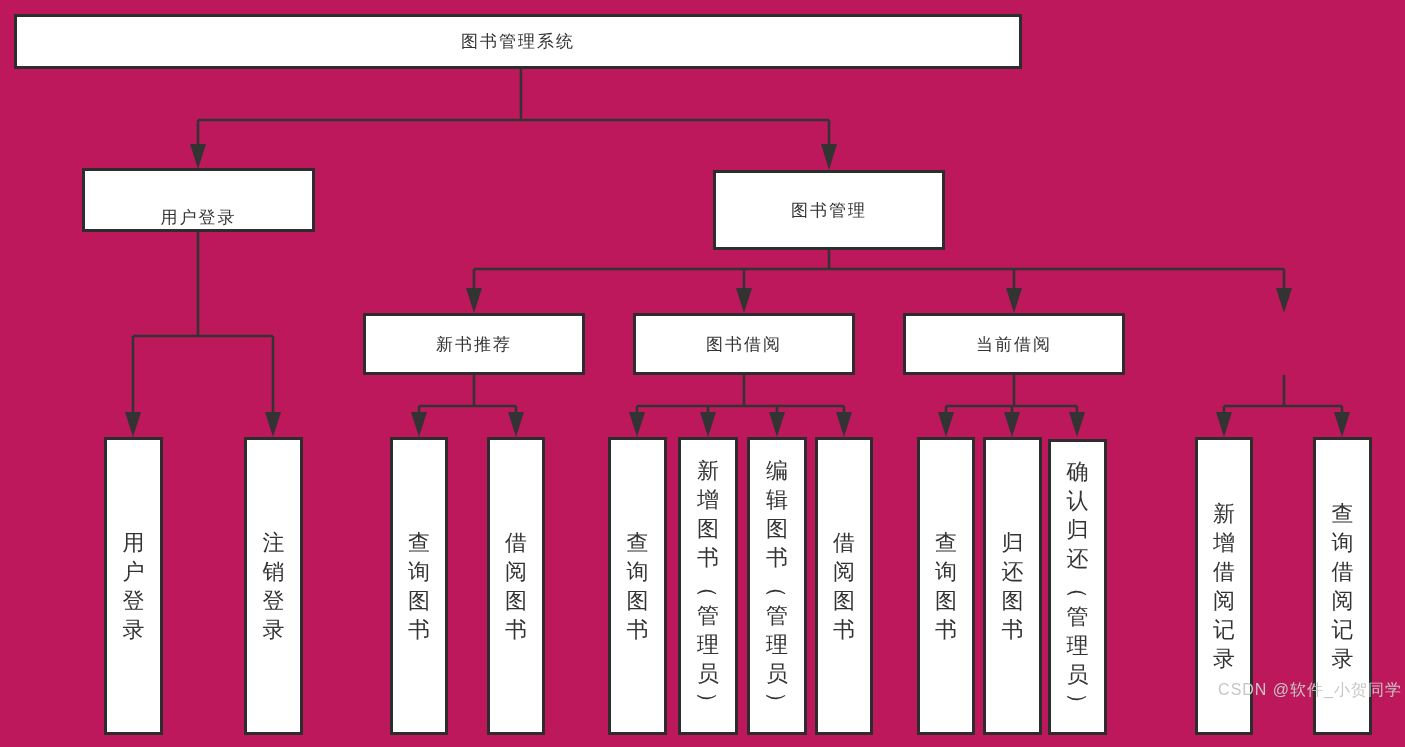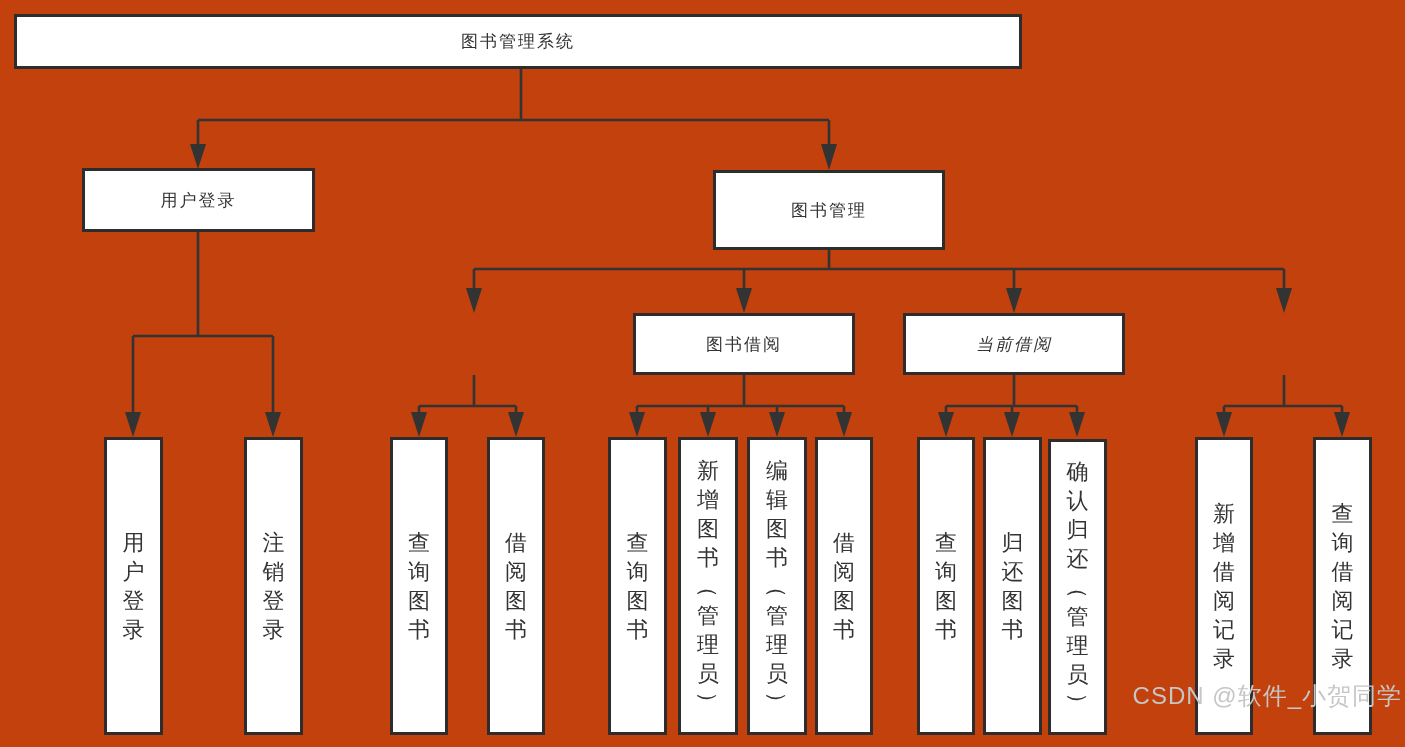--- a/index.html
+++ b/index.html
@@ -1,35 +1,35 @@
 <!DOCTYPE html>
 <html><head>
 <meta charset="utf-8">
 <style>
   html,body{margin:0;padding:0;background:#fff;}
   .stage{
-    position:relative;width:1405px;height:747px;background:#c2410c;overflow:hidden;
+    position:relative;width:1405px;height:747px;background:#be185d;overflow:hidden;
     font-family:"Liberation Sans","DejaVu Sans",sans-serif;color:#333;
   }
   svg.wires{position:absolute;left:0;top:0;width:1405px;height:747px;}
   .node{
     position:absolute;box-sizing:border-box;background:#fff;
     border:3px solid #2d2d2d;color:#333;
     display:flex;align-items:center;justify-content:center;
   }
   .h-node{font-size:17px;letter-spacing:2px;font-weight:400;}
   .v-node .vtext{
     display:flex;flex-direction:column;align-items:center;justify-content:center;
     height:100%;font-size:22px;
   }
   .vtext span{display:block;line-height:29px;}
   .vtext span.rot{transform:rotate(90deg);}
   .watermark{
     position:absolute;top:680px;right:3px;z-index:6;
-    font-size:24px;letter-spacing:1px;color:#c6c6c6;white-space:nowrap;
+    font-size:16px;letter-spacing:1px;color:#c6c6c6;white-space:nowrap;
   }
 </style>
 </head>
 <body>
 
 <div class="stage">
 
   <svg class="wires" viewBox="0 0 1405 747" fill="none" stroke="#333" stroke-width="2.6">
 
     <g>
@@ -77,31 +77,34 @@
       <path d="M1284,375 V406 M1224,406 H1342 M1224,406 V414 M1342,406 V414"></path>
       <polygon fill="#333" stroke="none" points="1216,412 1232,412 1224,437"></polygon>
       <polygon fill="#333" stroke="none" points="1334,412 1350,412 1342,437"></polygon>
     </g>
   </svg>
 
   <div class="node h-node" style="left:14px;top:14px;width:1008px;height:55px;">
     <span>图书管理系统</span>
   </div>
 
-  <div class="node h-node" style="left:82px;top:168px;width:233px;height:64px;">
+  <div class="node h-node" style="left:82px;top:168px;width:233px;height:64px;align-items:flex-end;">
     <span>用户登录</span>
   </div>
   <div class="node h-node" style="left:713px;top:170px;width:232px;height:80px;">
     <span>图书管理</span>
   </div>
 
+  <div class="node h-node" style="left:363px;top:313px;width:222px;height:62px;">
+    <span>新书推荐</span>
+  </div>
   <div class="node h-node" style="left:633px;top:313px;width:222px;height:62px;">
     <span>图书借阅</span>
   </div>
-  <div class="node h-node" style="left:903px;top:313px;width:222px;height:62px;font-style:italic;">
+  <div class="node h-node" style="left:903px;top:313px;width:222px;height:62px;">
     <span>当前借阅</span>
   </div>
 
   <div class="node v-node" style="left:104px;top:437px;width:59px;height:298px;">
     <div class="vtext">
         <span>用</span>
         <span>户</span>
         <span>登</span>
         <span>录</span>
       </div>

